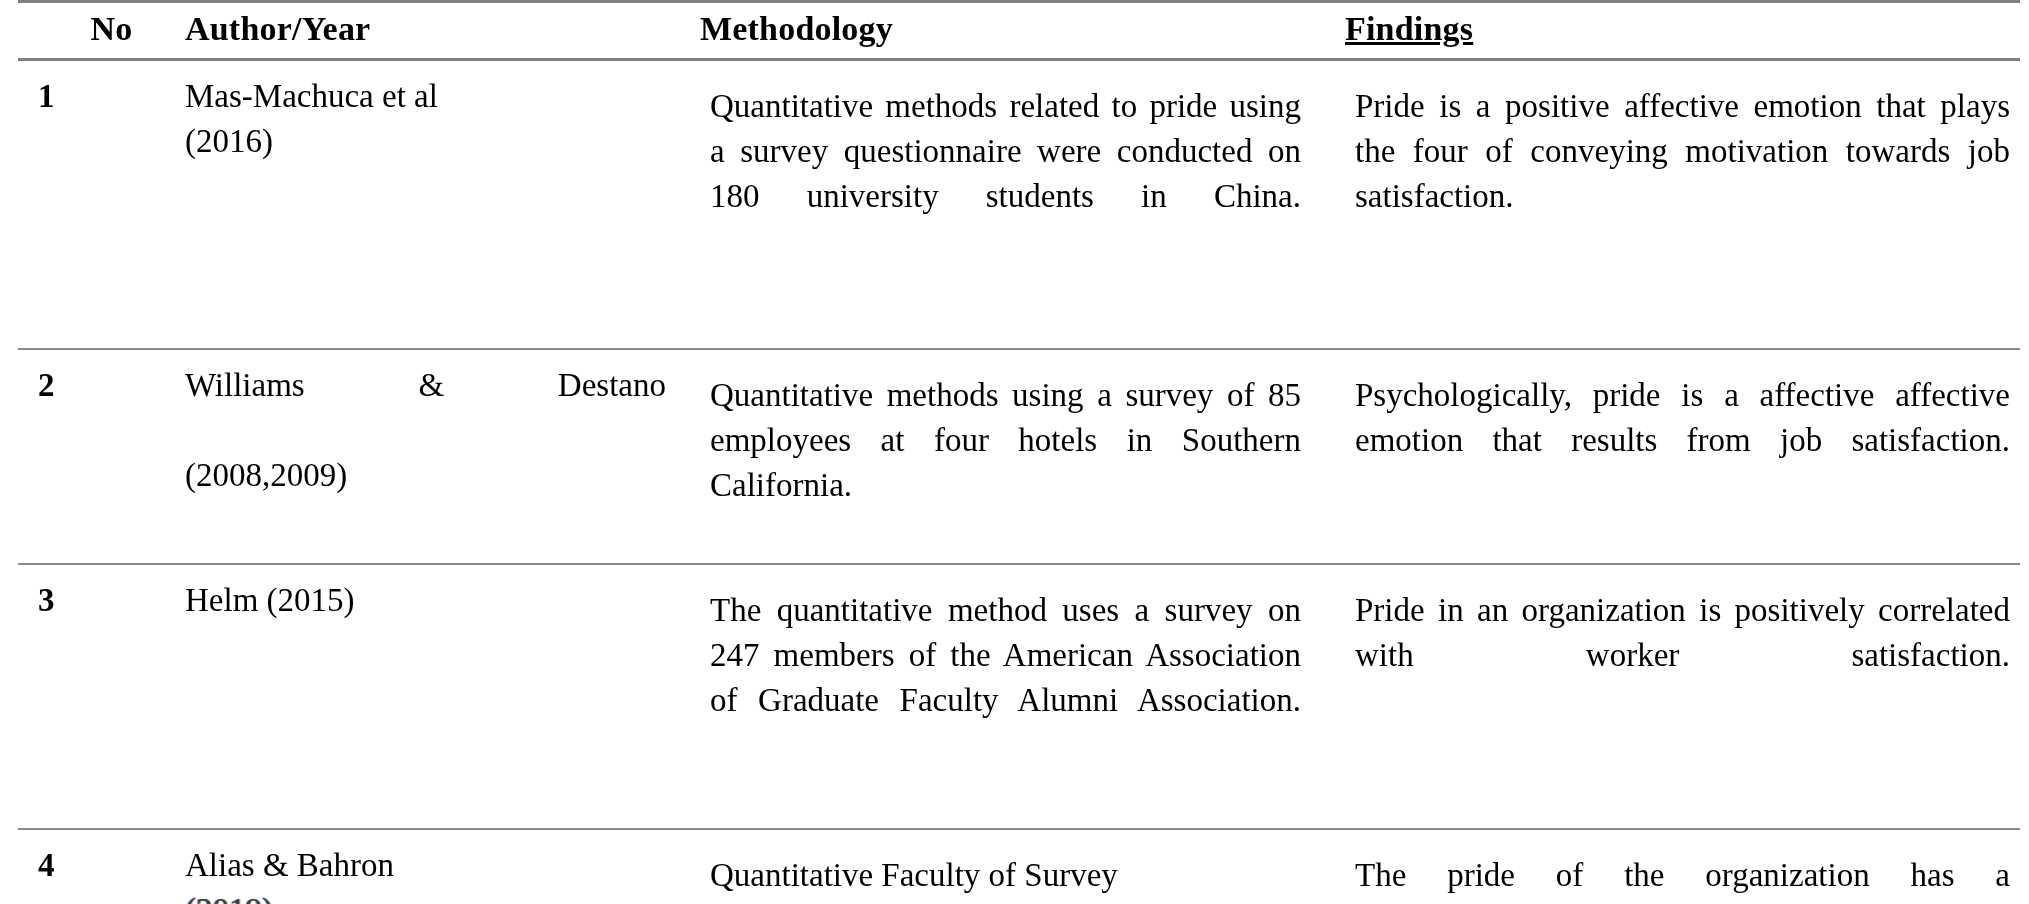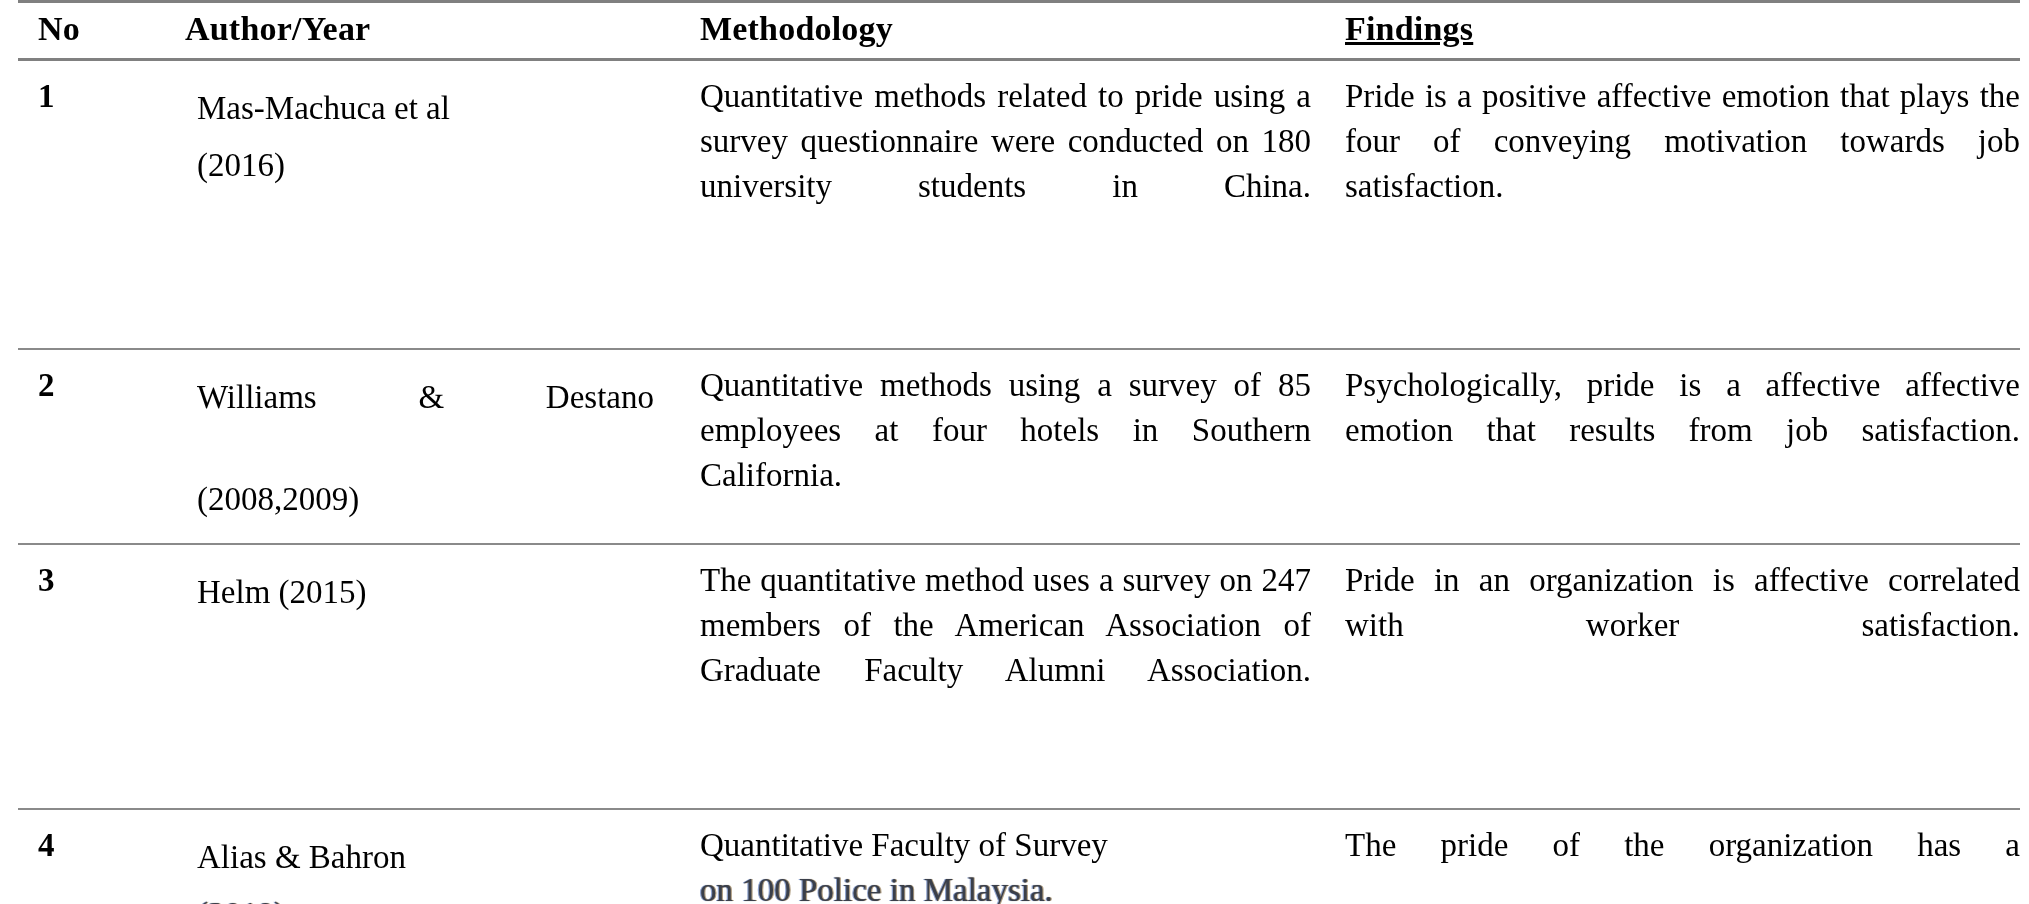--- a/index.html
+++ b/index.html
@@ -54,21 +54,21 @@
   
   thead th {
     font-weight: bold;
     font-size: 34px;
     line-height: 1.0;
     text-align: left;
     vertical-align: middle;
     padding: 9px 0 12px 0;
     letter-spacing: 0.2px;
   }
-  th.th-no      { padding-left: 20px; }
+  th.th-no      { padding-left: 20px; text-align: center; }
   th.th-author  { padding-left: 0px; }
   th.th-method  { padding-left: 0px; }
   th.th-finding { padding-left: 0px; text-decoration: underline; }
 
   
   tbody td {
     vertical-align: top;
     font-size: 33px;
     line-height: 45px;
     padding: 13px 0 0 0;
@@ -77,36 +77,36 @@
     font-weight: bold;
     padding-left: 20px;
     white-space: nowrap;
   }
   td.cell-author  { padding-right: 34px; }
   td.cell-method  { padding-right: 34px; }
   td.cell-finding { padding-right: 0px; }
 
   
   .para {
-    margin: 0;
+    margin: 10px;
     text-align: justify;
     text-justify: inter-word;
     hyphens: none;
   }
   
   .para:after {
     content: "";
     display: inline-block;
     width: 100%;
   }
   .para.no-stretch:after { display: none; }
 
   
   .author-line {
-    margin: 12px;
+    margin: 0;
     text-align: justify;
     text-justify: inter-word;
   }
   .author-line.spread:after {
     content: "";
     display: inline-block;
     width: 100%;
   }
 
   
@@ -179,21 +179,21 @@
 
       <tr class="data-row row-3">
         <td class="cell-no">3</td>
         <td class="cell-author">
           <p class="author-line">Helm (2015)</p>
         </td>
         <td class="cell-method">
           <p class="para">The quantitative method uses a survey on 247 members of the American Association of Graduate Faculty Alumni Association.</p>
         </td>
         <td class="cell-finding">
-          <p class="para">Pride in an organization is affective correlated with worker satisfaction.</p>
+          <p class="para">Pride in an organization is positively correlated with worker satisfaction.</p>
         </td>
       </tr>
 
       <tr class="data-row row-4 last-row">
         <td class="cell-no">4</td>
         <td class="cell-author">
           <p class="author-line">Alias &amp; Bahron</p>
           <p class="author-line scan-artifact">(2019)</p>
         </td>
         <td class="cell-method">

